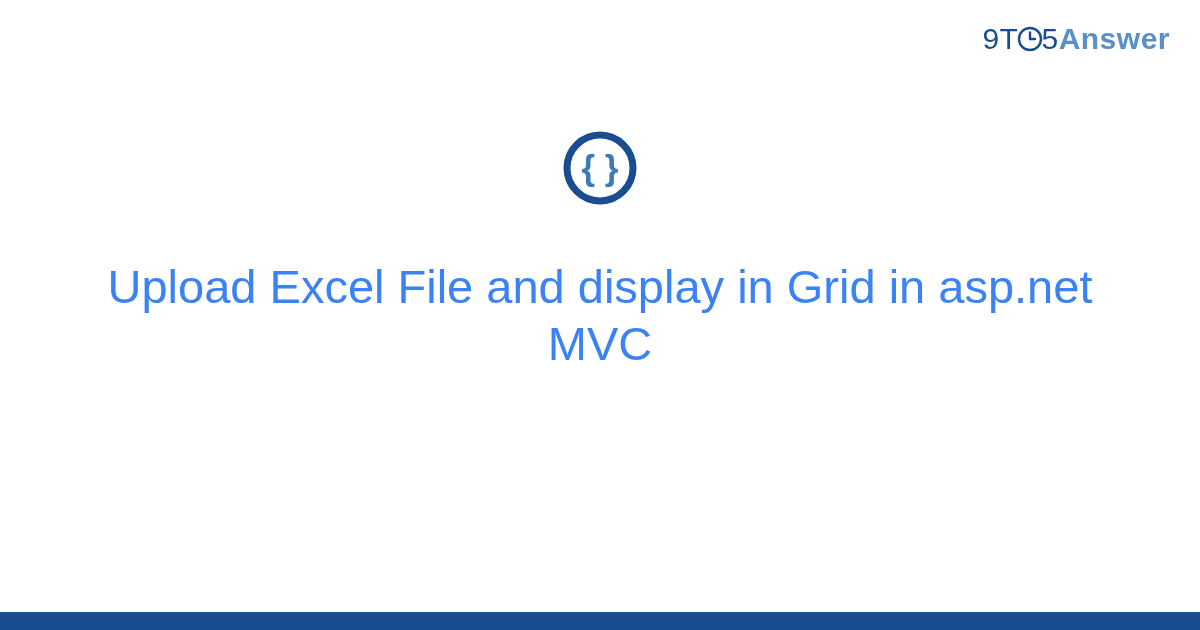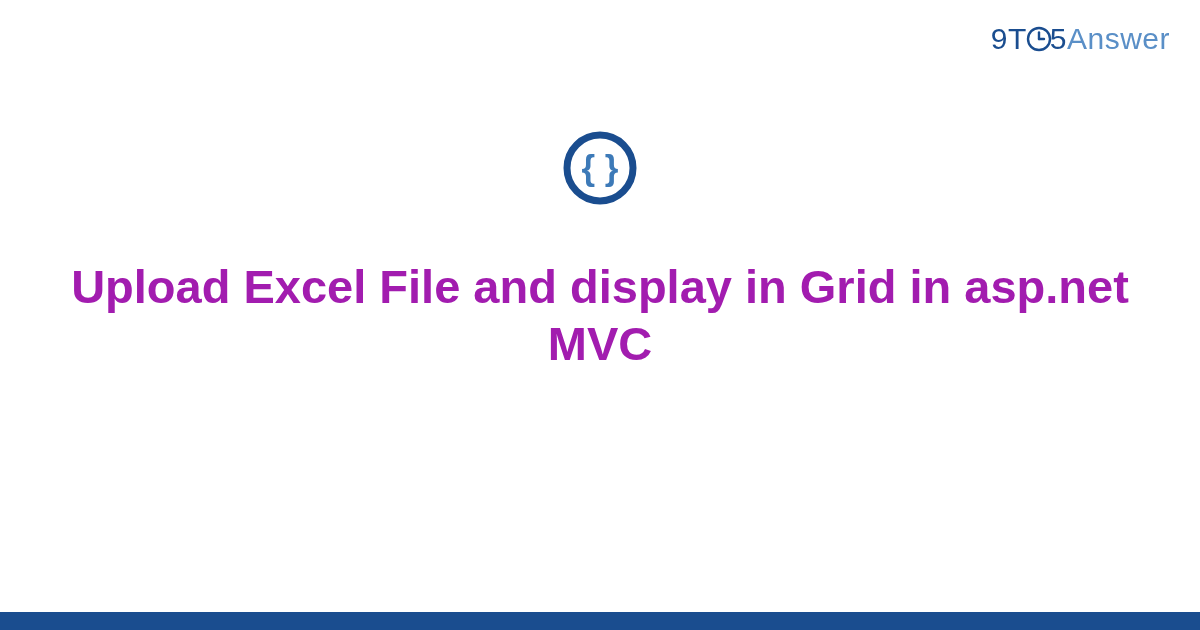--- a/index.html
+++ b/index.html
@@ -30,40 +30,40 @@
       color: #1a4d8f;
       font-weight: 400;
     }
     .brand .clock {
       display: inline-block;
       vertical-align: -3px;
       margin: 0 -2px 0 -1px;
     }
     .brand .answer {
       color: #5a8fc7;
-      font-weight: 400;
+      font-weight: 700;
     }
     .center-icon {
       position: absolute;
       top: 130px;
       left: 50%;
       transform: translateX(-50%);
     }
     .center-icon svg {
       display: block;
     }
     .title {
       position: absolute;
       top: 258px;
       left: 0;
       right: 0;
       text-align: center;
       font-size: 47px;
-      font-weight: 700;
-      color: #a21caf;
+      font-weight: 400;
+      color: #3b82f6;
       line-height: 1.22;
       padding: 0 60px;
     }
     .footer-bar {
       position: absolute;
       bottom: 0;
       left: 0;
       right: 0;
       height: 18px;
       background: #1a4d8f;

